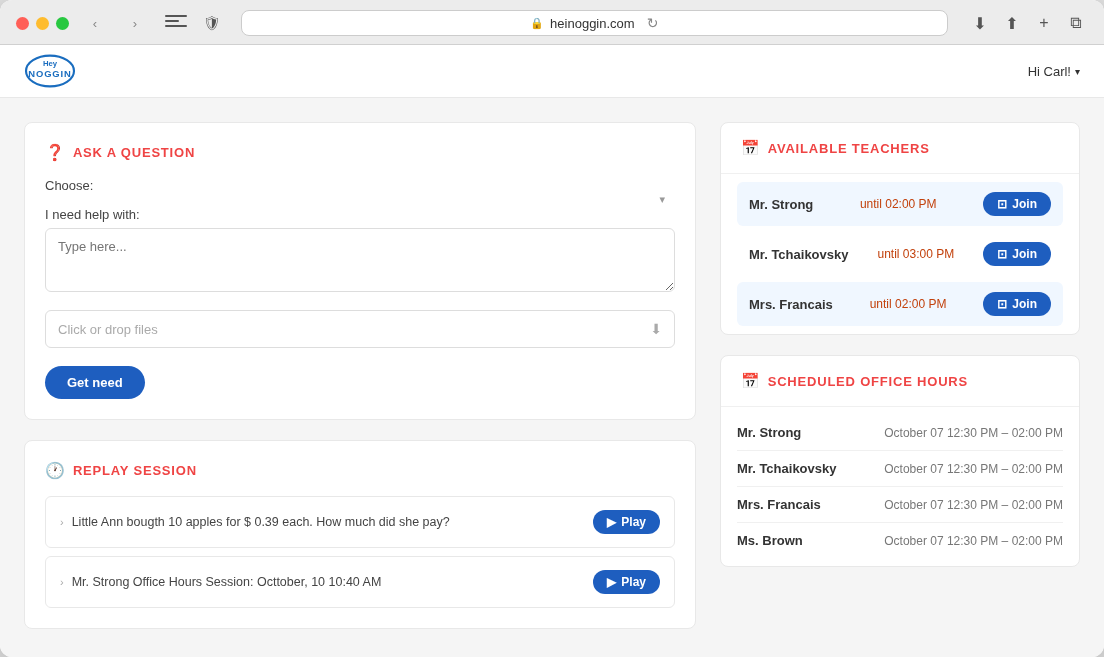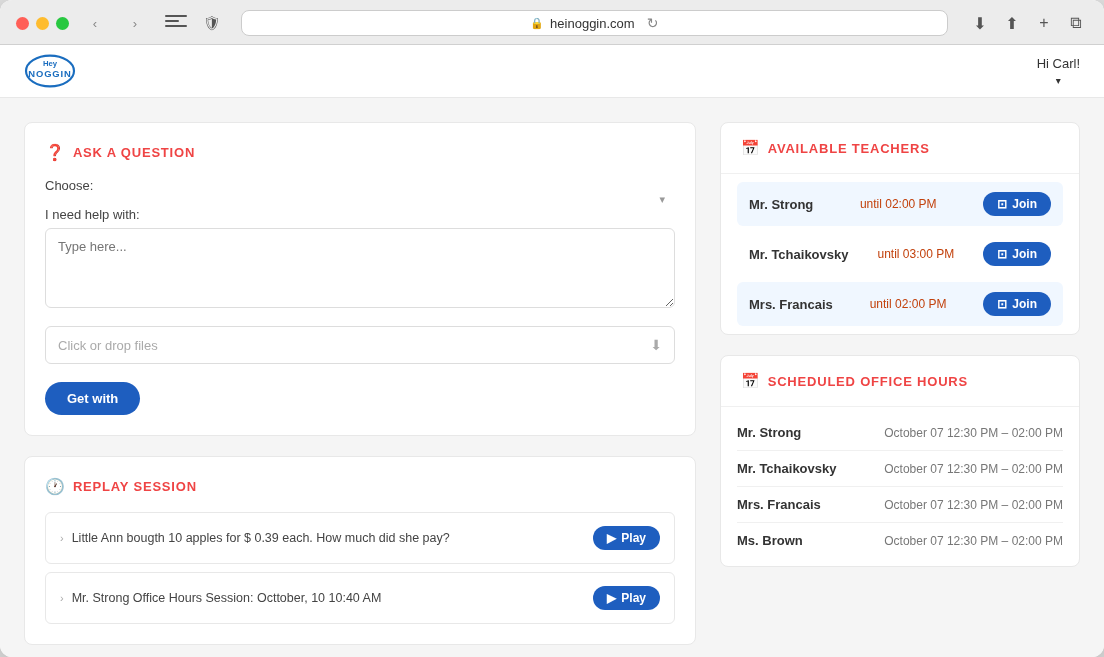--- a/index.html
+++ b/index.html
@@ -150,21 +150,20 @@
       height: 36px;
     }
 
     .user-greeting {
       font-size: 13px;
       color: #333;
       display: flex;
       align-items: center;
       gap: 4px;
       cursor: pointer;
-      flex-direction: column;
     }
 
     
     .main-layout {
       display: flex;
       gap: 24px;
       padding: 24px;
       flex: 1;
     }
 
@@ -243,21 +242,21 @@
       right: 10px;
       top: 50%;
       transform: translateY(-50%);
       color: #999;
       pointer-events: none;
       font-size: 11px;
     }
 
     .form-textarea {
       width: 100%;
-      height: 80px;
+      height: 64px;
       padding: 10px 12px;
       border: 1px solid #ddd;
       border-radius: 6px;
       font-size: 13px;
       color: #999;
       resize: vertical;
       font-family: inherit;
     }
 
     .file-input-area {
@@ -484,21 +483,21 @@
             <textarea class="form-textarea" placeholder="Type here..." style=""></textarea>
           </div>
 
           <div class="form-group">
             <div class="file-input-area">
               <span>Click or drop files</span>
               <span style="color:#aaa;font-size:14px;">⬇</span>
             </div>
           </div>
 
-          <button class="btn-primary">Get with</button>
+          <button class="btn-primary">Get need</button>
         </div>
 
         <div class="section-card">
           <div class="section-header">
             <span class="section-icon">🕐</span>
             <span class="section-title">REPLAY SESSION</span>
           </div>
 
           <div class="replay-item">
             <div class="replay-left">

